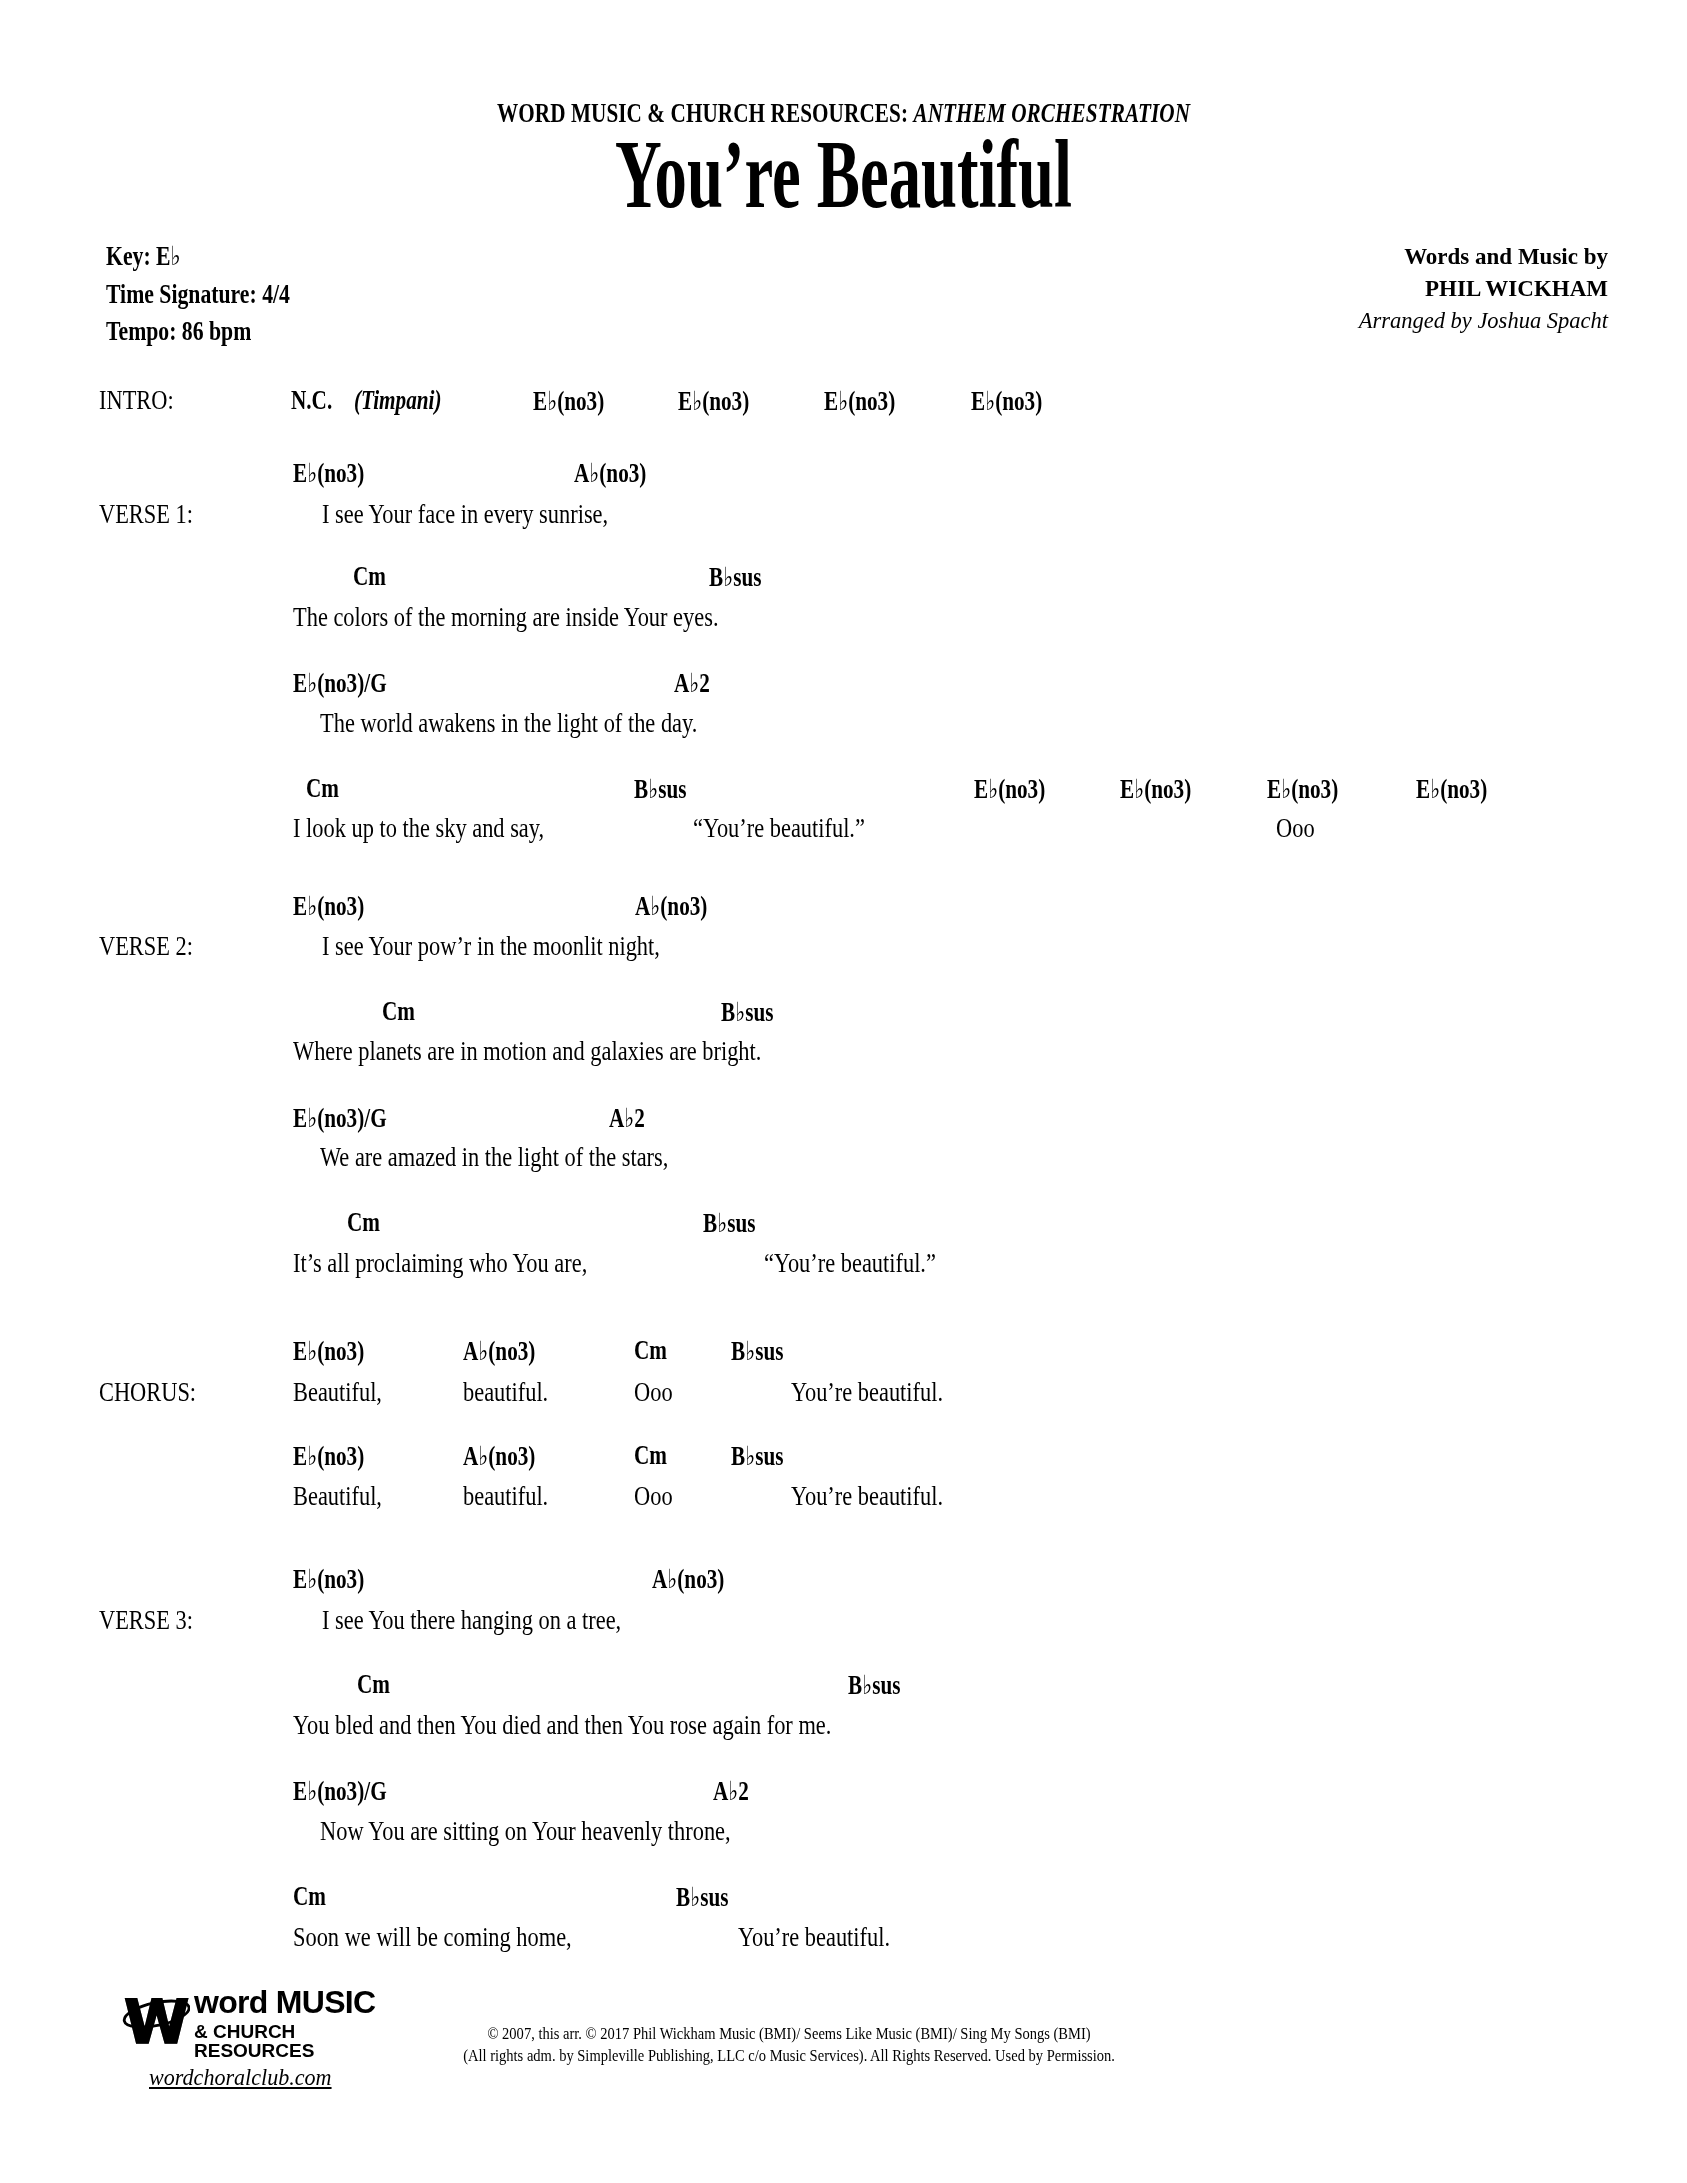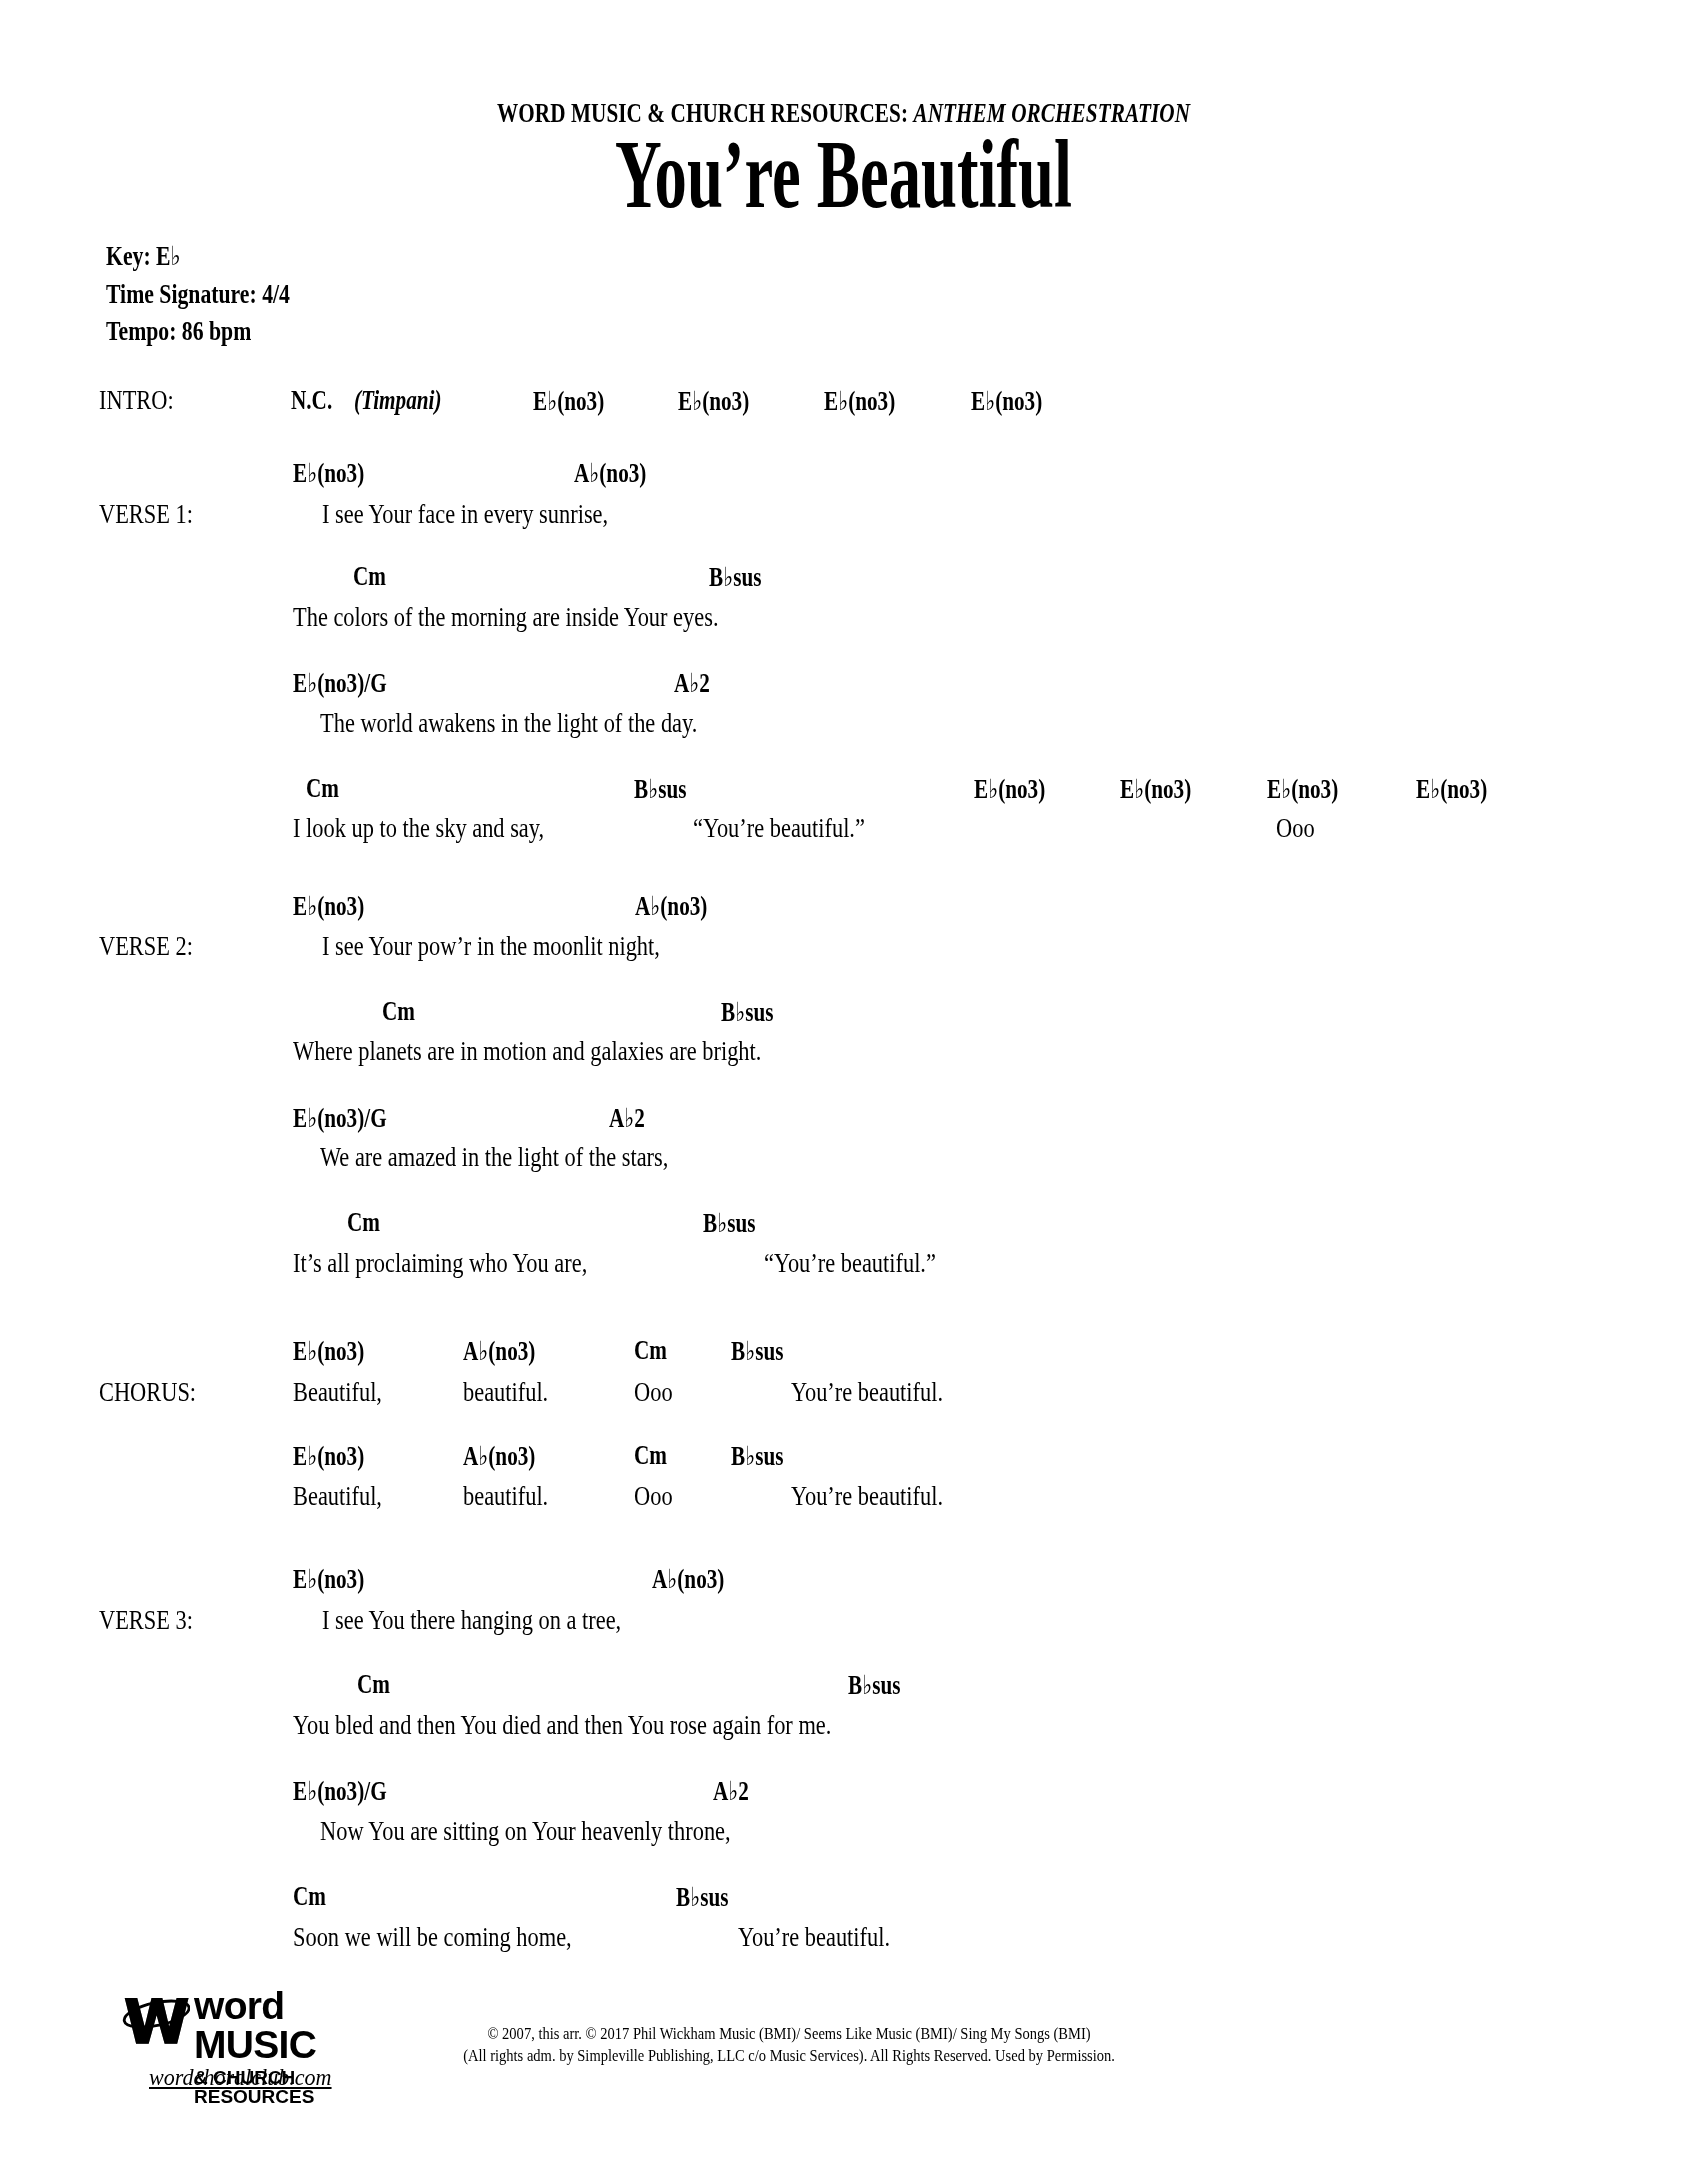--- a/index.html
+++ b/index.html
@@ -61,21 +61,21 @@
   .chord.ital { font-style:italic; }
   .lyric {
     font-size:28px; font-weight:normal;
     transform:scaleX(0.80); transform-origin:left top;
   }
 
   
   .footer-logo { position:absolute; left:116px; top:1981px; width:278px; height:83px; }
   .logo-w { position:absolute; left:5.3px; top:8px; width:69px; height:57px; }
   .logo-text { position:absolute; left:78px; top:5.3px; }
-  .logo-line1 { font-family:"Liberation Sans", sans-serif; font-weight:bold; font-size:39px; letter-spacing:-0.7px; line-height:1; }
+  .logo-line1 { font-family:"Liberation Sans", sans-serif; font-weight:bold; font-size:32px; letter-spacing:-0.7px; line-height:1; }
   .logo-line1 .lc { text-transform:none; }
   .logo-line2 { font-family:"Liberation Sans", sans-serif; font-weight:bold; font-size:19px; letter-spacing:0px; line-height:1; margin-top:4px; }
   .logo-url {
     position:absolute; left:149px; top:2064px;
     font-size:24px; font-style:italic; text-decoration:underline;
     transform:scaleX(0.92); transform-origin:left top;
     white-space:nowrap;
   }
   .copyright {
     position:absolute; left:463px; top:2023px; width:741px;
@@ -93,20 +93,25 @@
   <div class="hdr-series"><span>WORD MUSIC &amp; CHURCH RESOURCES: </span><span class="ital">ANTHEM ORCHESTRATION</span></div>
 
   <div class="hdr-title">You’re Beautiful</div>
 
   <div class="hdr-left">
     <div>Key: E♭</div>
     <div>Time Signature: 4/4</div>
     <div>Tempo: 86 bpm</div>
   </div>
 
+  <div class="hdr-right">
+    <span class="b">Words and Music by</span>
+    <span class="b">PHIL WICKHAM</span>
+    <span class="i">Arranged by Joshua Spacht</span>
+  </div>
 
   <div class="row label" style="left:99px; top:384px;">INTRO:</div>
   <div class="row chord" style="left:291px; top:385px;">N.C.</div>
   <div class="row chord ital" style="left:354px; top:385px;">(Timpani)</div>
   <div class="row chord" style="left:533px; top:385px;">E♭(no3)</div>
   <div class="row chord" style="left:678px; top:385px;">E♭(no3)</div>
   <div class="row chord" style="left:824px; top:385px;">E♭(no3)</div>
   <div class="row chord" style="left:971px; top:385px;">E♭(no3)</div>
 
   <div class="row label" style="left:99px; top:498px;">VERSE 1:</div>

